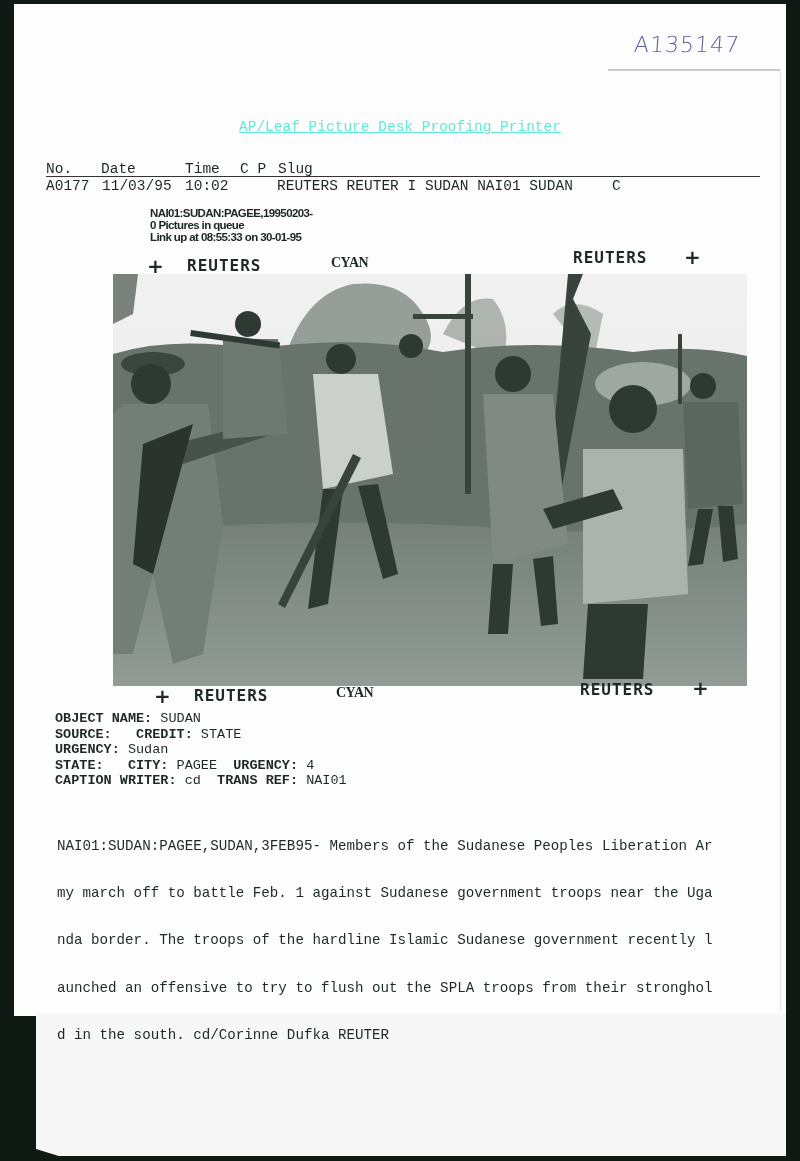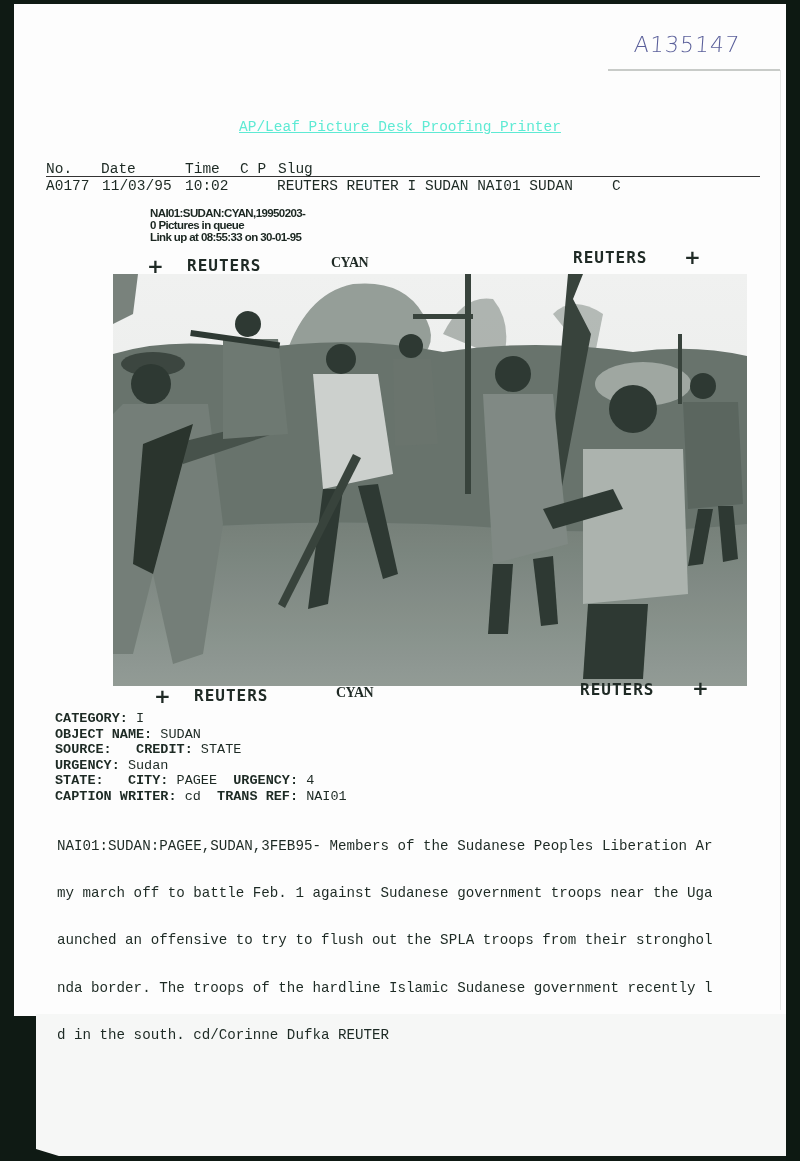--- a/index.html
+++ b/index.html
@@ -49,21 +49,21 @@
 
 <div class="record-row">
   <span style="left:0">A0177</span>
   <span style="left:56px">11/03/95</span>
   <span style="left:139px">10:02</span>
   <span style="left:231px">REUTERS REUTER I SUDAN NAI01 SUDAN</span>
   <span style="left:566px">C</span>
 </div>
 
 <div class="status">
-  <div>NAI01:SUDAN:CYAN,19950203-</div>
+  <div>NAI01:SUDAN:PAGEE,19950203-</div>
   <div>0 Pictures in queue</div>
   <div>Link up at 08:55:33 on 30-01-95</div>
 </div>
 
 <span class="plus" style="left:147px;top:254px">+</span>
 <span class="mark" style="left:187px;top:256px">REUTERS</span>
 <span class="cyan" style="left:331px;top:255px">CYAN</span>
 <span class="mark" style="left:573px;top:248px">REUTERS</span>
 <span class="plus" style="left:684px;top:245px">+</span>
 
@@ -137,27 +137,26 @@
   </svg>
 </div>
 
 <span class="plus" style="left:154px;top:684px">+</span>
 <span class="mark" style="left:194px;top:686px">REUTERS</span>
 <span class="cyan" style="left:336px;top:685px">CYAN</span>
 <span class="mark" style="left:580px;top:680px">REUTERS</span>
 <span class="plus" style="left:692px;top:676px">+</span>
 
 <div class="meta">
-  <div><span class="lbl">CATEGORY:</span> <span>I</span></div>
   <div><span class="lbl">OBJECT NAME:</span> <span>SUDAN</span></div>
   <div><span class="lbl">SOURCE:</span>   <span class="lbl">CREDIT:</span> <span>STATE</span></div>
   <div><span class="lbl">URGENCY:</span> <span>Sudan</span></div>
   <div><span class="lbl">STATE:</span>   <span class="lbl">CITY:</span> <span>PAGEE</span>  <span class="lbl">URGENCY:</span> <span>4</span></div>
   <div><span class="lbl">CAPTION WRITER:</span> <span>cd</span>  <span class="lbl">TRANS REF:</span> <span>NAI01</span></div>
 </div>
 
 <div class="caption">
   <div>NAI01:SUDAN:PAGEE,SUDAN,3FEB95- Members of the Sudanese Peoples Liberation Ar</div>
   <div>my march off to battle Feb. 1 against Sudanese government troops near the Uga</div>
+  <div>nda border. The troops of the hardline Islamic Sudanese government recently l</div>
   <div>aunched an offensive to try to flush out the SPLA troops from their stronghol</div>
-  <div>nda border. The troops of the hardline Islamic Sudanese government recently l</div>
   <div>d in the south. cd/Corinne Dufka REUTER</div>
 </div>
 
 </body></html>

